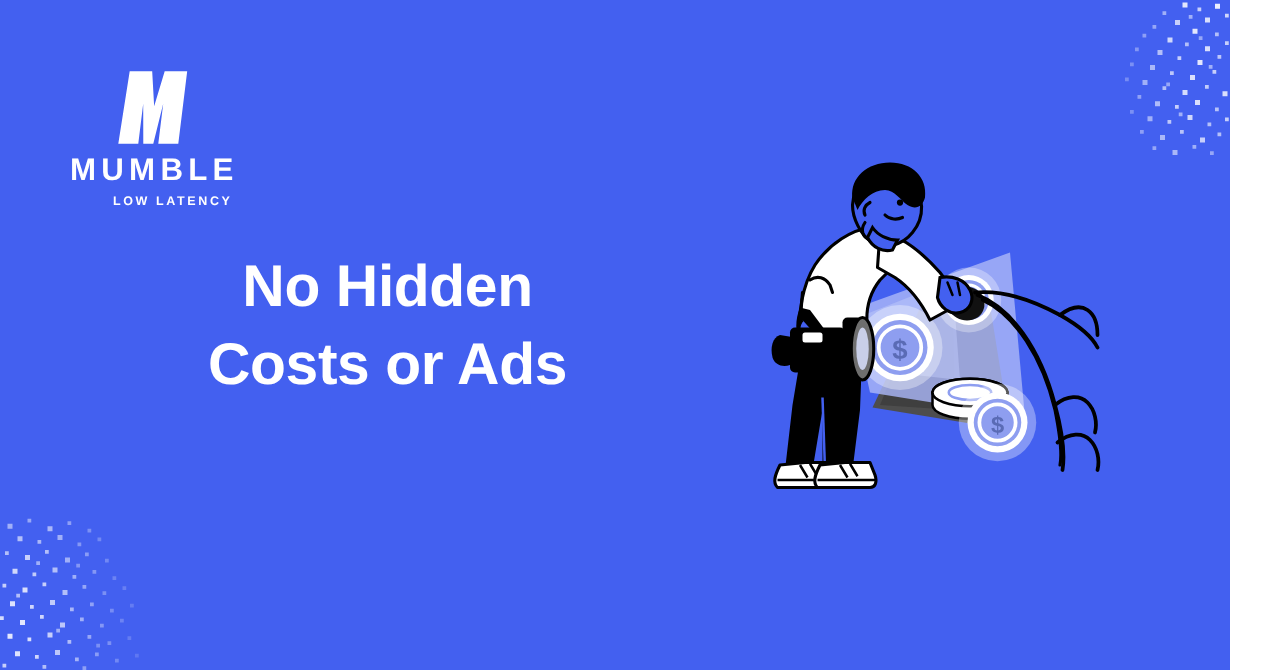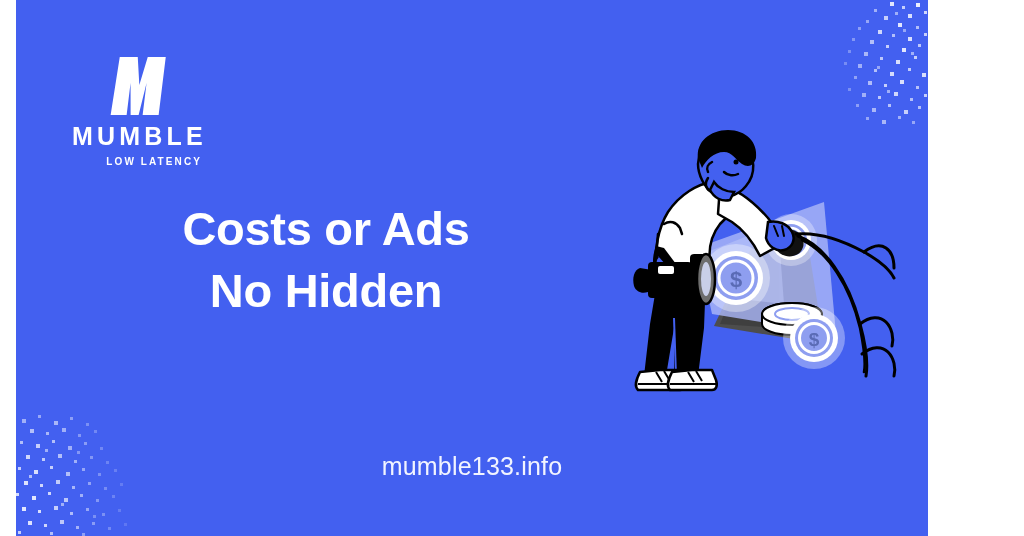--- a/index.html
+++ b/index.html
@@ -2,26 +2,25 @@
 <html><head>
 <meta charset="utf-8">
 <style>
   html, body {
     margin: 0;
     padding: 0;
     background: #ffffff;
   }
   .banner {
     position: relative;
-    width: 912px;
+    width: 984px;
     height: 536px;
     background: #4360f0;
     overflow: hidden;
     font-family: "Liberation Sans", sans-serif;
-    margin-left: 16px;
   }
 
   
   .speckle {
     position: absolute;
     pointer-events: none;
   }
   .speckle-tr {
     top: 0;
     right: 0;
@@ -248,25 +247,24 @@
 
   <div class="logo-block">
     <svg class="logo-mark" viewBox="0 0 86 62">
       <path d="M20 2 L38 2 L43 30 L48 2 L66 2 L66 60 L50 60 L50 28 L46 60 L38 60 L34 28 L34 60 L18 60 Z" fill="#ffffff" transform="skewX(-7) translate(6,0)"></path>
     </svg>
     <span class="logo-word">MUMBLE</span>
     <span class="logo-tag">LOW LATENCY</span>
   </div>
 
   <div class="headline">
+    <span class="line">No Hidden</span>
     <span class="line">Costs or Ads</span>
-    <span class="line">No Hidden</span>
   </div>
 
-  <div class="footer-url">mumble133.info</div>
 
   <svg class="illustration" viewBox="0 0 280 270">
 
     <defs>
       <clipPath id="cone-clip">
         <polygon points="66,148 66,118 190,62 210,215 80,190"></polygon>
       </clipPath>
     </defs>
 
     <g>

